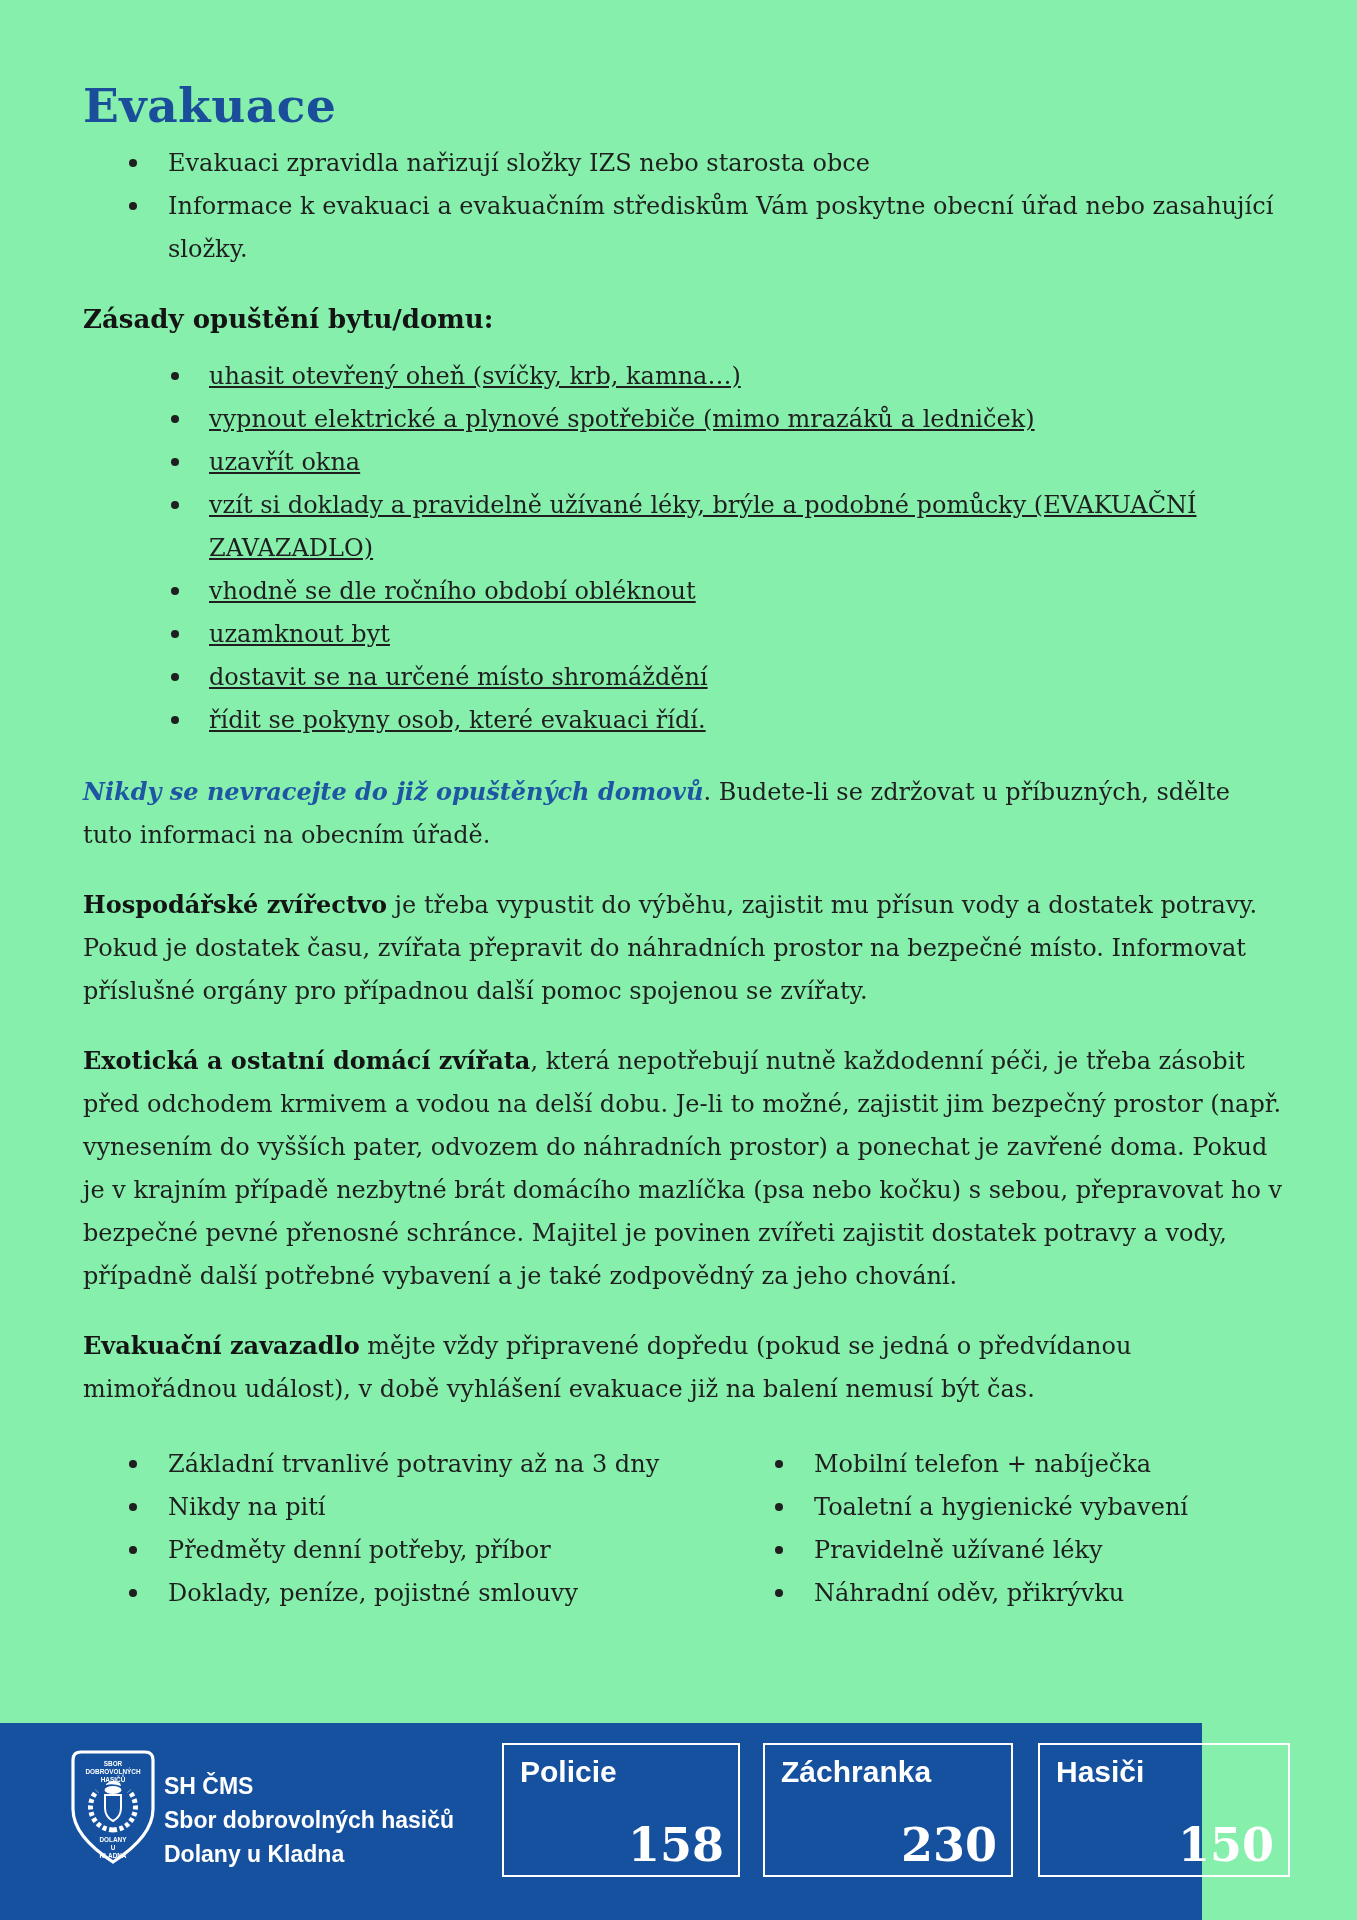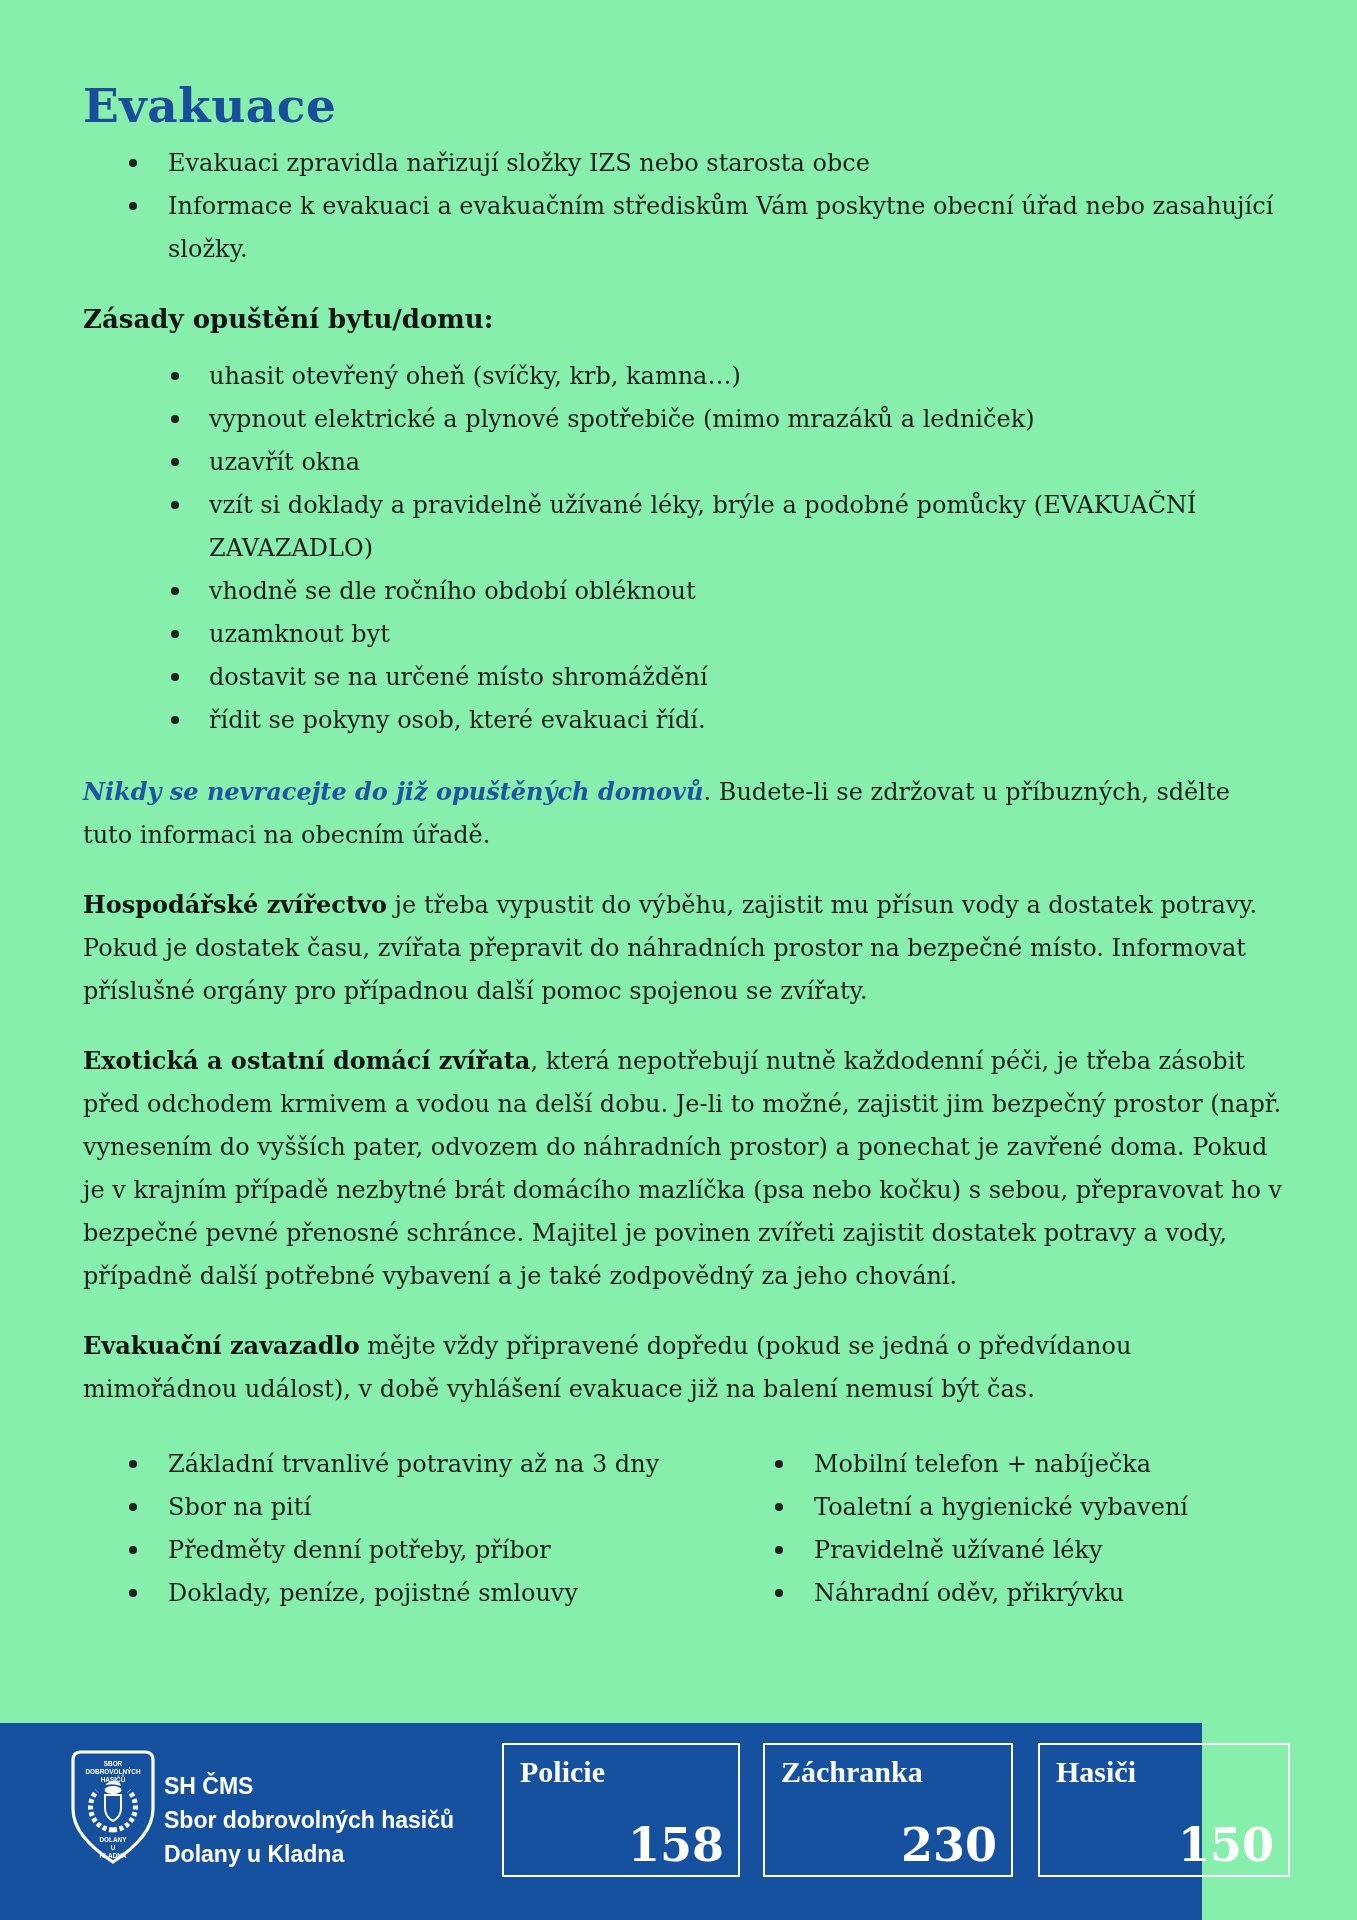--- a/index.html
+++ b/index.html
@@ -37,21 +37,21 @@
   
   .indent-b li{padding-left:126px;}
   .indent-b li::before{left:88px;}
 
   ul.intro{margin-bottom:20px;}
   ul.intro li{max-width:1135px;}
   h2.sect{
     margin:27px 0 14px 0;
     font-size:26px;line-height:43px;font-weight:bold;color:#141414;
   }
-  ul.rules{margin-bottom:28px;}
+  ul.rules{margin-bottom:28px;text-decoration:underline;}
   p.para{margin:0 0 26px 0;}
   .lead{font-weight:bold;color:#141414;}
   .never-lead{font-weight:bold;font-style:italic;color:#1e56a4;}
   p.p-baggage{max-width:1120px;}
 
   .cols{display:flex;align-items:flex-start;margin-top:32px;}
   .col-left{width:646px;flex:none;}
   .col-left li{max-width:550px;}
   .col-right{flex:1;}
 
@@ -68,21 +68,21 @@
     color:#ffffff;white-space:nowrap;
   }
   .contact{
     position:absolute;top:20px;height:134px;
     border:2px solid #ffffff;box-sizing:border-box;
   }
   .contact-0{left:502px;width:238px;}
   .contact-1{left:763px;width:250px;}
   .contact-2{left:1038px;width:252px;}
   .contact .label{
-    font-family:Liberation Serif, serif;font-weight:bold;
+    font-family:Liberation Sans, sans-serif;font-weight:bold;
     font-size:30px;line-height:34px;
     padding:10px 0 0 16px;
   }
   .contact .number{
     position:absolute;right:14px;bottom:4px;
     font-family:"DejaVu Serif",serif;font-weight:bold;
     font-size:46px;line-height:52px;
   }
   svg text{
     font-family:"Liberation Sans",sans-serif;
@@ -119,21 +119,21 @@
 
     <p class="para"><span class="lead">Hospodářské zvířectvo</span><span> je třeba vypustit do výběhu, zajistit mu přísun vody a dostatek potravy. Pokud je dostatek času, zvířata přepravit do náhradních prostor na bezpečné místo. Informovat příslušné orgány pro případnou další pomoc spojenou se zvířaty.</span></p>
 
     <p class="para"><span class="lead">Exotická a ostatní domácí zvířata</span><span>, která nepotřebují nutně každodenní péči, je třeba zásobit před odchodem krmivem a vodou na delší dobu. Je-li to možné, zajistit jim bezpečný prostor (např. vynesením do vyšších pater, odvozem do náhradních prostor) a ponechat je zavřené doma. Pokud je v krajním případě nezbytné brát domácího mazlíčka (psa nebo kočku) s sebou, přepravovat ho v bezpečné pevné přenosné schránce. Majitel je povinen zvířeti zajistit dostatek potravy a vody, případně další potřebné vybavení a je také zodpovědný za jeho chování.</span></p>
 
     <p class="para p-baggage"><span class="lead">Evakuační zavazadlo</span><span> mějte vždy připravené dopředu (pokud se jedná o předvídanou mimořádnou událost), v době vyhlášení evakuace již na balení nemusí být čas.</span></p>
 
     <div class="cols">
       <ul class="col-left indent-a">
         <li>Základní trvanlivé potraviny až na 3 dny</li>
-        <li>Sbor na pití</li>
+        <li>Nikdy na pití</li>
         <li>Předměty denní potřeby, příbor</li>
         <li>Doklady, peníze, pojistné smlouvy</li>
       </ul>
       <ul class="col-right indent-a">
         <li>Mobilní telefon + nabíječka</li>
         <li>Toaletní a hygienické vybavení</li>
         <li>Pravidelně užívané léky</li>
         <li>Náhradní oděv, přikrývku</li>
       </ul>
     </div>

